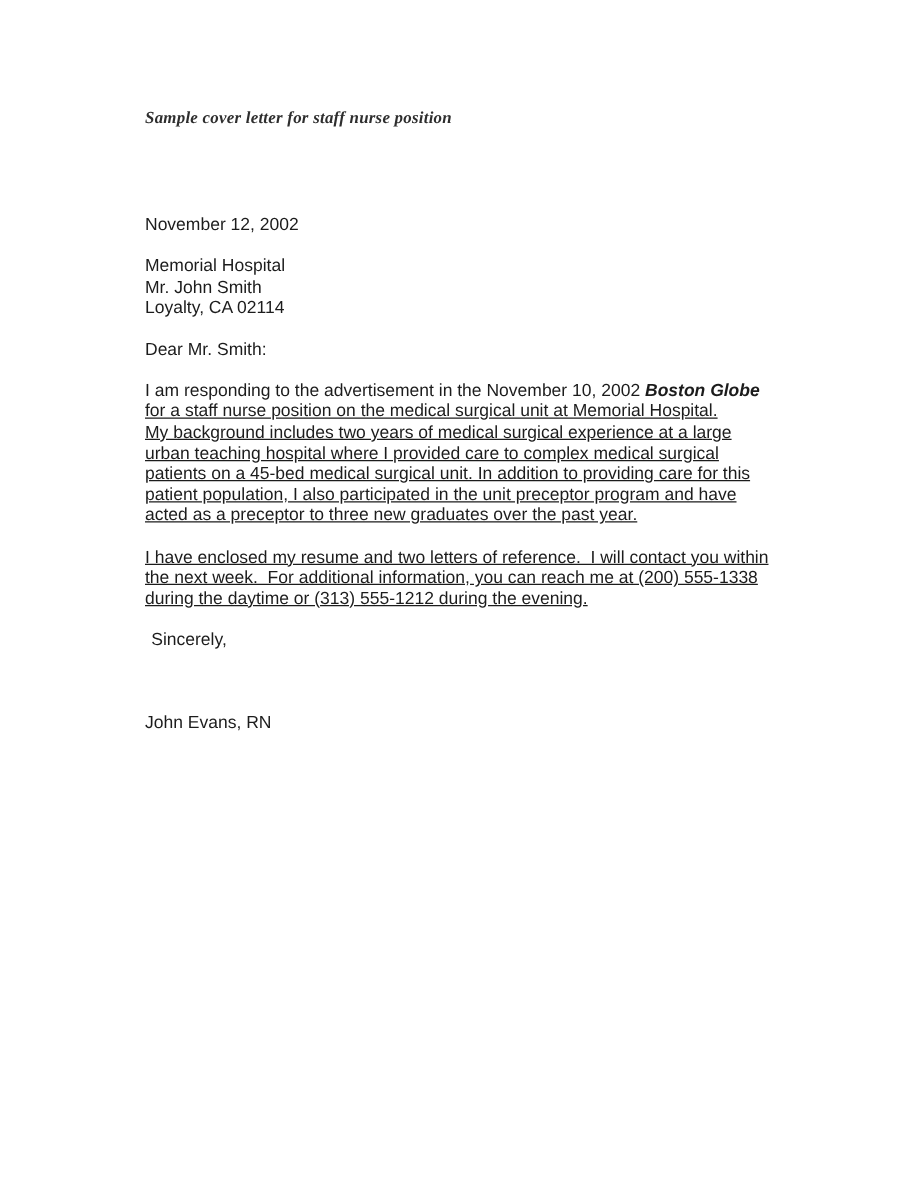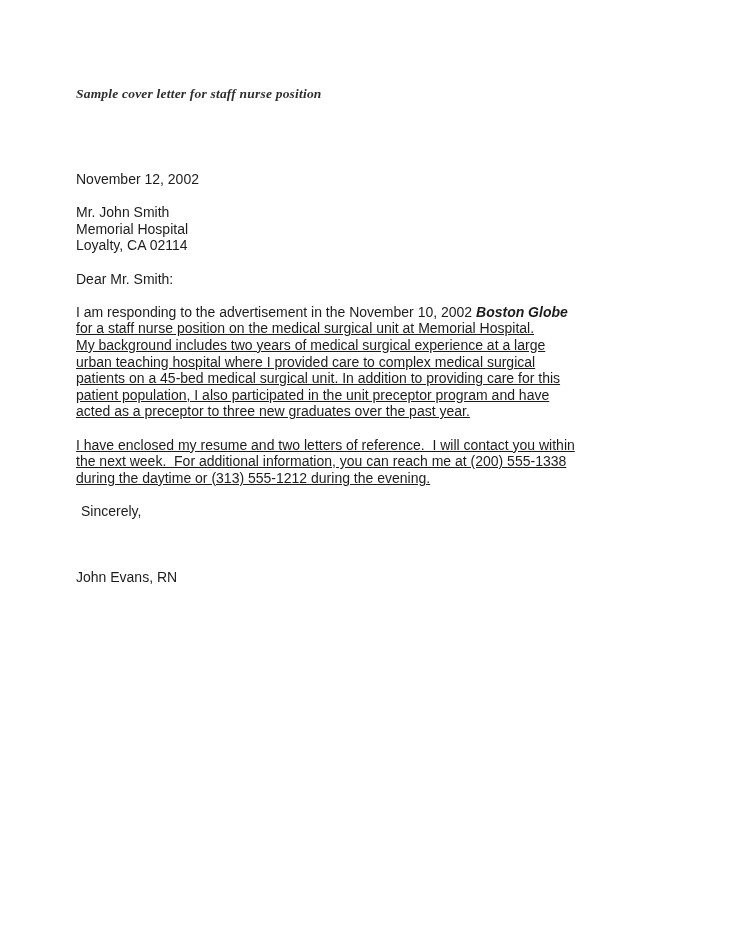--- a/index.html
+++ b/index.html
@@ -8,21 +8,21 @@
     height: 952px;
     background: #ffffff;
     font-family: "Liberation Sans", sans-serif;
     color: #1c1c1c;
   }
   .page {
     box-sizing: border-box;
     width: 736px;
     height: 952px;
     background: #ffffff;
-    padding: 85px 20px 0 76px;
+    padding: 85px 20px 0 116px;
     overflow: hidden;
   }
   .doc-title {
     font-family: "Liberation Serif", serif;
     font-style: italic;
     font-weight: 700;
     font-size: 13.5px;
     line-height: 18px;
     color: #2e2e2e;
     letter-spacing: 0.2px;
@@ -46,22 +46,22 @@
 
 <main class="page">
 
   <h1 class="doc-title">Sample cover letter for staff nurse position</h1>
 
   <section class="letter">
 
     <p class="date">November 12, 2002</p>
 
     <div class="address block">
+      <div>Memorial Hospital</div>
       <div>Mr. John Smith</div>
-      <div>Memorial Hospital</div>
       <div>Loyalty, CA 02114</div>
     </div>
 
     <p class="salutation">Dear Mr. Smith:</p>
 
     <div class="para block">
       <div class="line">
         <span>I am responding to the advertisement in the November 10, 2002 </span><span class="publication">Boston Globe</span>
       </div>
       <div class="lines">for a staff nurse position on the medical surgical unit at Memorial Hospital.

